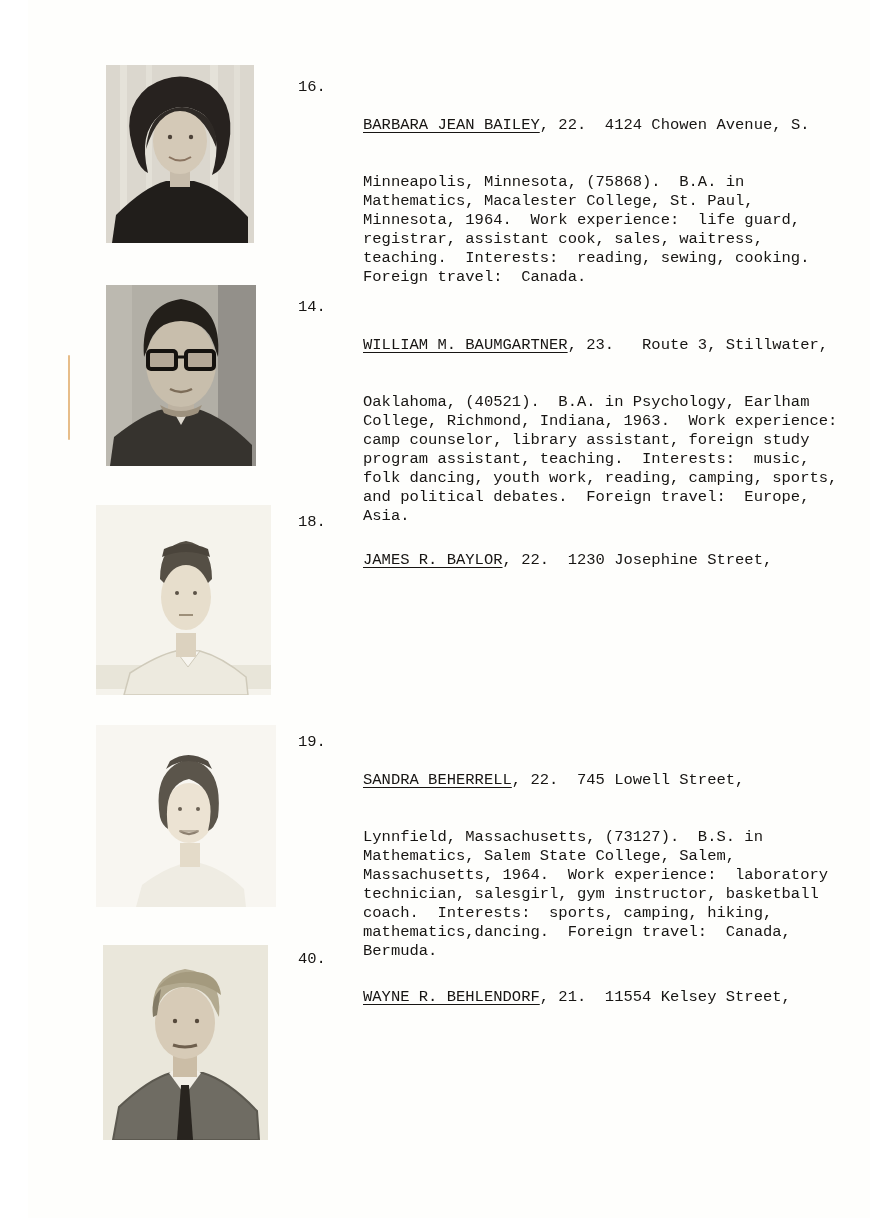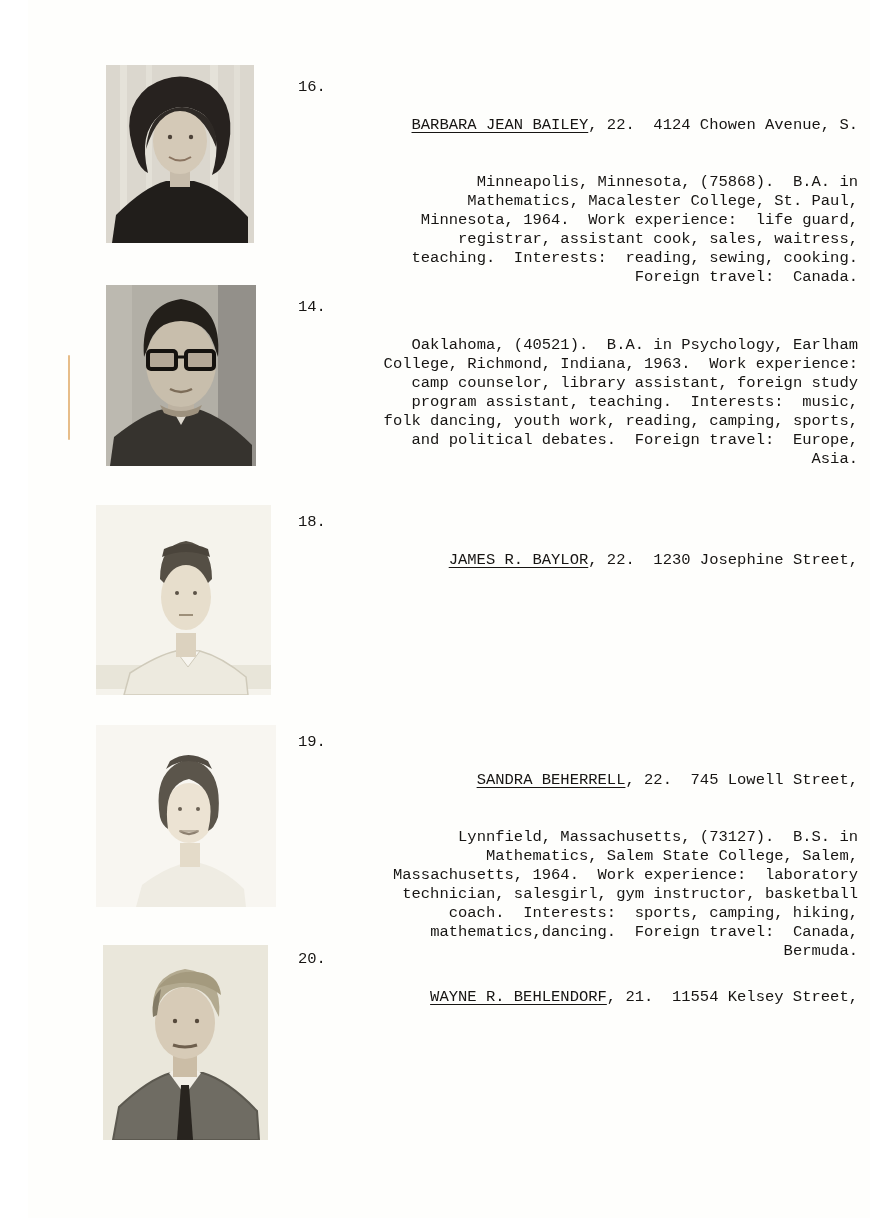--- a/index.html
+++ b/index.html
@@ -15,21 +15,21 @@
   }
   .entry{position:absolute;left:0;width:870px;}
   .photo{position:absolute;display:block;}
   .photo svg{display:block;}
   .num{
     position:absolute;left:270px;
     font-size:15.5px;line-height:19px;white-space:pre;
   }
   .text{
     position:absolute;left:335px;width:495px;
-    font-size:15.5px;line-height:19px;white-space:pre;text-align:right;
+    font-size:15.5px;line-height:19px;white-space:pre;
   }
   .name{text-decoration:underline;text-underline-offset:3px;}
   .lines{white-space:pre;}
   .artifact{
     position:absolute;left:40px;top:355px;width:2px;height:85px;
     background:#dfa763;opacity:.75;border-radius:1px;
   }
   
   .e16{top:65px;height:200px;}
   .e16 .photo{left:78px;top:0;}
@@ -97,20 +97,21 @@
         <path d="M38,72 Q34,20 75,14 Q116,20 112,72 L108,60 Q100,36 75,36 Q50,36 42,62 Z" fill="#231f1a"></path>
         <rect x="42" y="66" width="28" height="18" rx="3" fill="#b4a897" stroke="#15120f" stroke-width="4"></rect>
         <rect x="80" y="66" width="28" height="18" rx="3" fill="#b4a897" stroke="#15120f" stroke-width="4"></rect>
         <line x1="70" y1="72" x2="80" y2="72" stroke="#15120f" stroke-width="3"></line>
         <path d="M64,104 Q75,110 86,104" stroke="#7c6c58" stroke-width="2.4" fill="none"></path>
         <path d="M54,120 Q75,132 96,120 L92,128 Q75,136 58,128 Z" fill="#9d917e"></path>
       </svg>
     </span>
     <div class="num">14.</div>
     <div class="text">
+      <div><span class="name">WILLIAM M. BAUMGARTNER</span><span>, 23.   Route 3, Stillwater,</span></div>
       <div class="lines">Oaklahoma, (40521).  B.A. in Psychology, Earlham
 College, Richmond, Indiana, 1963.  Work experience:
 camp counselor, library assistant, foreign study
 program assistant, teaching.  Interests:  music,
 folk dancing, youth work, reading, camping, sports,
 and political debates.  Foreign travel:  Europe,
 Asia.</div>
     </div>
   </div>
 
@@ -176,19 +177,19 @@
         <rect x="70" y="106" width="24" height="26" fill="#cbbda6"></rect>
         <ellipse cx="82" cy="78" rx="30" ry="36" fill="#d7cbb7"></ellipse>
         <path d="M50,72 Q46,30 82,24 Q120,28 116,72 L110,60 Q102,42 80,42 Q58,44 54,66 Z" fill="#b3aa90"></path>
         <path d="M54,44 Q70,22 100,28 Q116,32 118,50 Q100,36 76,38 Q60,40 54,44 Z" fill="#a49a7e"></path>
         <path d="M50,72 Q48,52 58,44 L54,70 Z" fill="#837b66"></path>
         <circle cx="72" cy="76" r="2.2" fill="#55493b"></circle>
         <circle cx="94" cy="76" r="2.2" fill="#55493b"></circle>
         <path d="M70,100 Q82,104 94,100" stroke="#6e5f4d" stroke-width="3" fill="none"></path>
       </svg>
     </span>
-    <div class="num">20.</div>
+    <div class="num">40.</div>
     <div class="text">
       <div><span class="name">WAYNE R. BEHLENDORF</span><span>, 21.  11554 Kelsey Street,</span></div>
     </div>
   </div>
 
 </div>
 
 </body></html>

